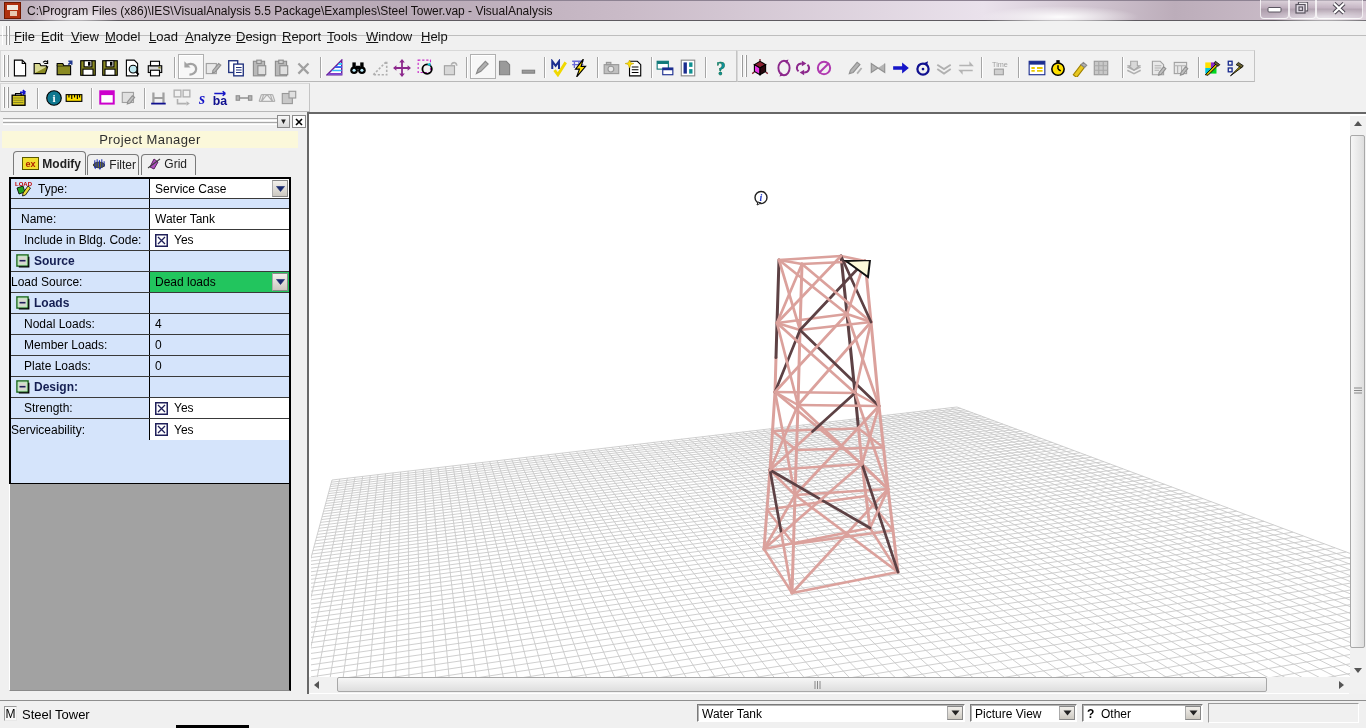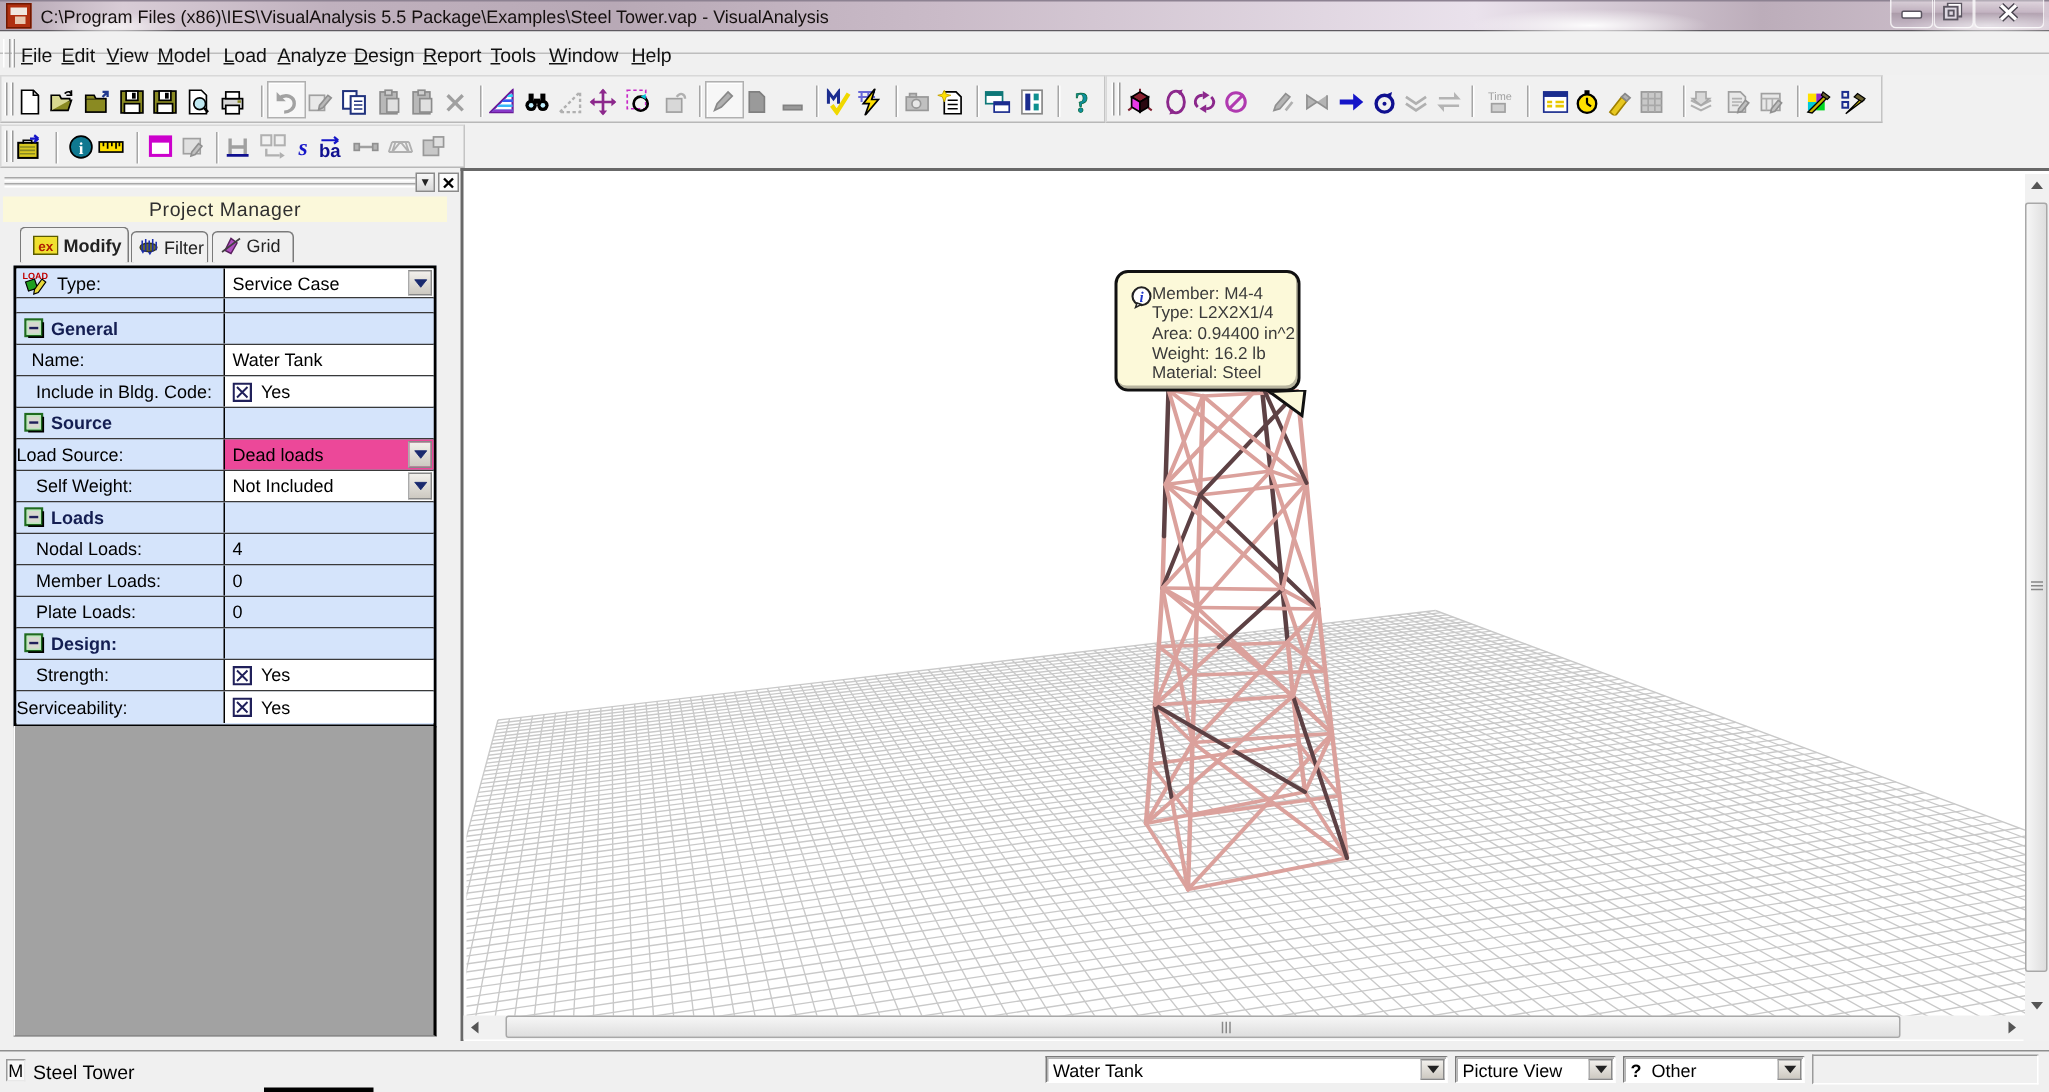--- a/index.html
+++ b/index.html
@@ -443,32 +443,20 @@
       <div class="pval" style="background:#ffffff">Service Case<span class="cbtn">
           <svg width="9" height="6" viewBox="0 0 9 6">
             <path d="M0.5 0.5h8L4.5 5.5z" fill="#1a2a6e" stroke="#1a2a6e" stroke-width="0.6"></path>
           </svg>
         </span></div>
     </div>
     <div class="prow spacer" style="height:10px">
       <div class="plab" style="padding-left:13px"></div>
       <div class="pval" style="background:#d5e4fb"></div>
     </div>
-    <div class="prow hdr " style="height:21px">
-      <div class="plab" style="padding-left:23px">
-        <span class="mico"><svg width="14" height="14" viewBox="0 0 14 14">
-            <rect x="1" y="1" width="11" height="11" fill="#d8d8d0" stroke="#1f6b1f" stroke-width="1.6"></rect>
-            <rect x="2.2" y="2.2" width="8.6" height="8.6" fill="none" stroke="#bde8bd" stroke-width="1"></rect>
-            <rect x="3.5" y="5.9" width="6" height="1.6" fill="#20205a"></rect>
-            <path d="M12.8 2.8v10h-10" stroke="#000" stroke-width="1.2" fill="none"></path>
-          </svg></span>
-        <b>General</b>
-      </div>
-      <div class="pval" style="background:#d5e4fb"></div>
-    </div>
     <div class="prow " style="height:21px">
       <div class="plab" style="padding-left:10px">Name:</div>
       <div class="pval" style="background:#fff">Water Tank</div>
     </div>
     <div class="prow " style="height:21px">
       <div class="plab" style="padding-left:13px">Include in Bldg. Code:</div>
       <div class="pval" style="background:#fff"><span class="chk">
           <svg width="13" height="13" viewBox="0 0 13 13">
             <rect x="0.75" y="0.75" width="11.5" height="11.5" fill="#fff" stroke="#20205a" stroke-width="1.5"></rect>
             <path d="M3 3l7 7M10 3l-7 7" stroke="#20205a" stroke-width="1.3"></path>
@@ -482,29 +470,21 @@
             <rect x="2.2" y="2.2" width="8.6" height="8.6" fill="none" stroke="#bde8bd" stroke-width="1"></rect>
             <rect x="3.5" y="5.9" width="6" height="1.6" fill="#20205a"></rect>
             <path d="M12.8 2.8v10h-10" stroke="#000" stroke-width="1.2" fill="none"></path>
           </svg></span>
         <b>Source</b>
       </div>
       <div class="pval" style="background:#d5e4fb"></div>
     </div>
     <div class="prow " style="height:21px">
       <div class="plab" style="">Load Source:</div>
-      <div class="pval" style="background:#ec4899">Dead loads<span class="cbtn">
-          <svg width="9" height="6" viewBox="0 0 9 6">
-            <path d="M0.5 0.5h8L4.5 5.5z" fill="#1a2a6e" stroke="#1a2a6e" stroke-width="0.6"></path>
-          </svg>
-        </span></div>
-    </div>
-    <div class="prow " style="height:21px">
-      <div class="plab" style="padding-left:13px">Self Weight:</div>
-      <div class="pval" style="background:#fff">Not Included<span class="cbtn">
+      <div class="pval" style="background:#22c55e">Dead loads<span class="cbtn">
           <svg width="9" height="6" viewBox="0 0 9 6">
             <path d="M0.5 0.5h8L4.5 5.5z" fill="#1a2a6e" stroke="#1a2a6e" stroke-width="0.6"></path>
           </svg>
         </span></div>
     </div>
     <div class="prow hdr " style="height:21px">
       <div class="plab" style="padding-left:23px">
         <span class="mico"><svg width="14" height="14" viewBox="0 0 14 14">
             <rect x="1" y="1" width="11" height="11" fill="#d8d8d0" stroke="#1f6b1f" stroke-width="1.6"></rect>
             <rect x="2.2" y="2.2" width="8.6" height="8.6" fill="none" stroke="#bde8bd" stroke-width="1"></rect>
@@ -821,21 +801,20 @@
 <line x1="453.0" y1="433.0" x2="551.0" y2="348.0" stroke="#dba19c" stroke-width="2.7"></line>
 <line x1="551.0" y1="348.0" x2="464.0" y2="276.0" stroke="#dba19c" stroke-width="2.7"></line>
 <line x1="459.0" y1="354.0" x2="501.5" y2="315.5" stroke="#dba19c" stroke-width="2.7"></line>
 <line x1="501.5" y1="315.5" x2="544.0" y2="277.0" stroke="#5d4144" stroke-width="2.7"></line>
 <line x1="544.0" y1="277.0" x2="466.0" y2="207.0" stroke="#dba19c" stroke-width="2.7"></line>
 <line x1="464.0" y1="276.0" x2="536.0" y2="198.0" stroke="#dba19c" stroke-width="2.7"></line>
 <line x1="536.0" y1="198.0" x2="468.0" y2="144.0" stroke="#dba19c" stroke-width="2.7"></line>
 <line x1="466.0" y1="207.0" x2="530.0" y2="140.0" stroke="#dba19c" stroke-width="2.7"></line>
 </g>
 </svg>
-<div id="tooltip">Member: M4-4<br>Type: L2X2X1/4<br>Area: 0.94400 in^2<br>Weight: 16.2 lb<br>Material: Steel</div>
 <svg id="ttail" width="40" height="25">
       <polygon points="9,1 31,17 33,0" fill="#fcf9d9" stroke="#111" stroke-width="2"></polygon>
     </svg>
 <svg id="iico" width="17" height="17" viewBox="0 0 17 17">
       <circle cx="8" cy="7.5" r="6" fill="#fff" stroke="#222" stroke-width="1.4"></circle>
       <path d="M5 12l-1 3 4-2z" fill="#fff" stroke="#222" stroke-width="1"></path>
       <text x="8" y="11" font-size="10" font-weight="bold" font-style="italic" fill="#2038c8" text-anchor="middle" font-family="Liberation Serif">i</text>
     </svg>
 <div class="sb" style="left:1041px;top:2px;width:16px;height:563px">
   <div style="position:absolute;left:0;top:0;width:16px;height:16px;background:#f1f1f1">

